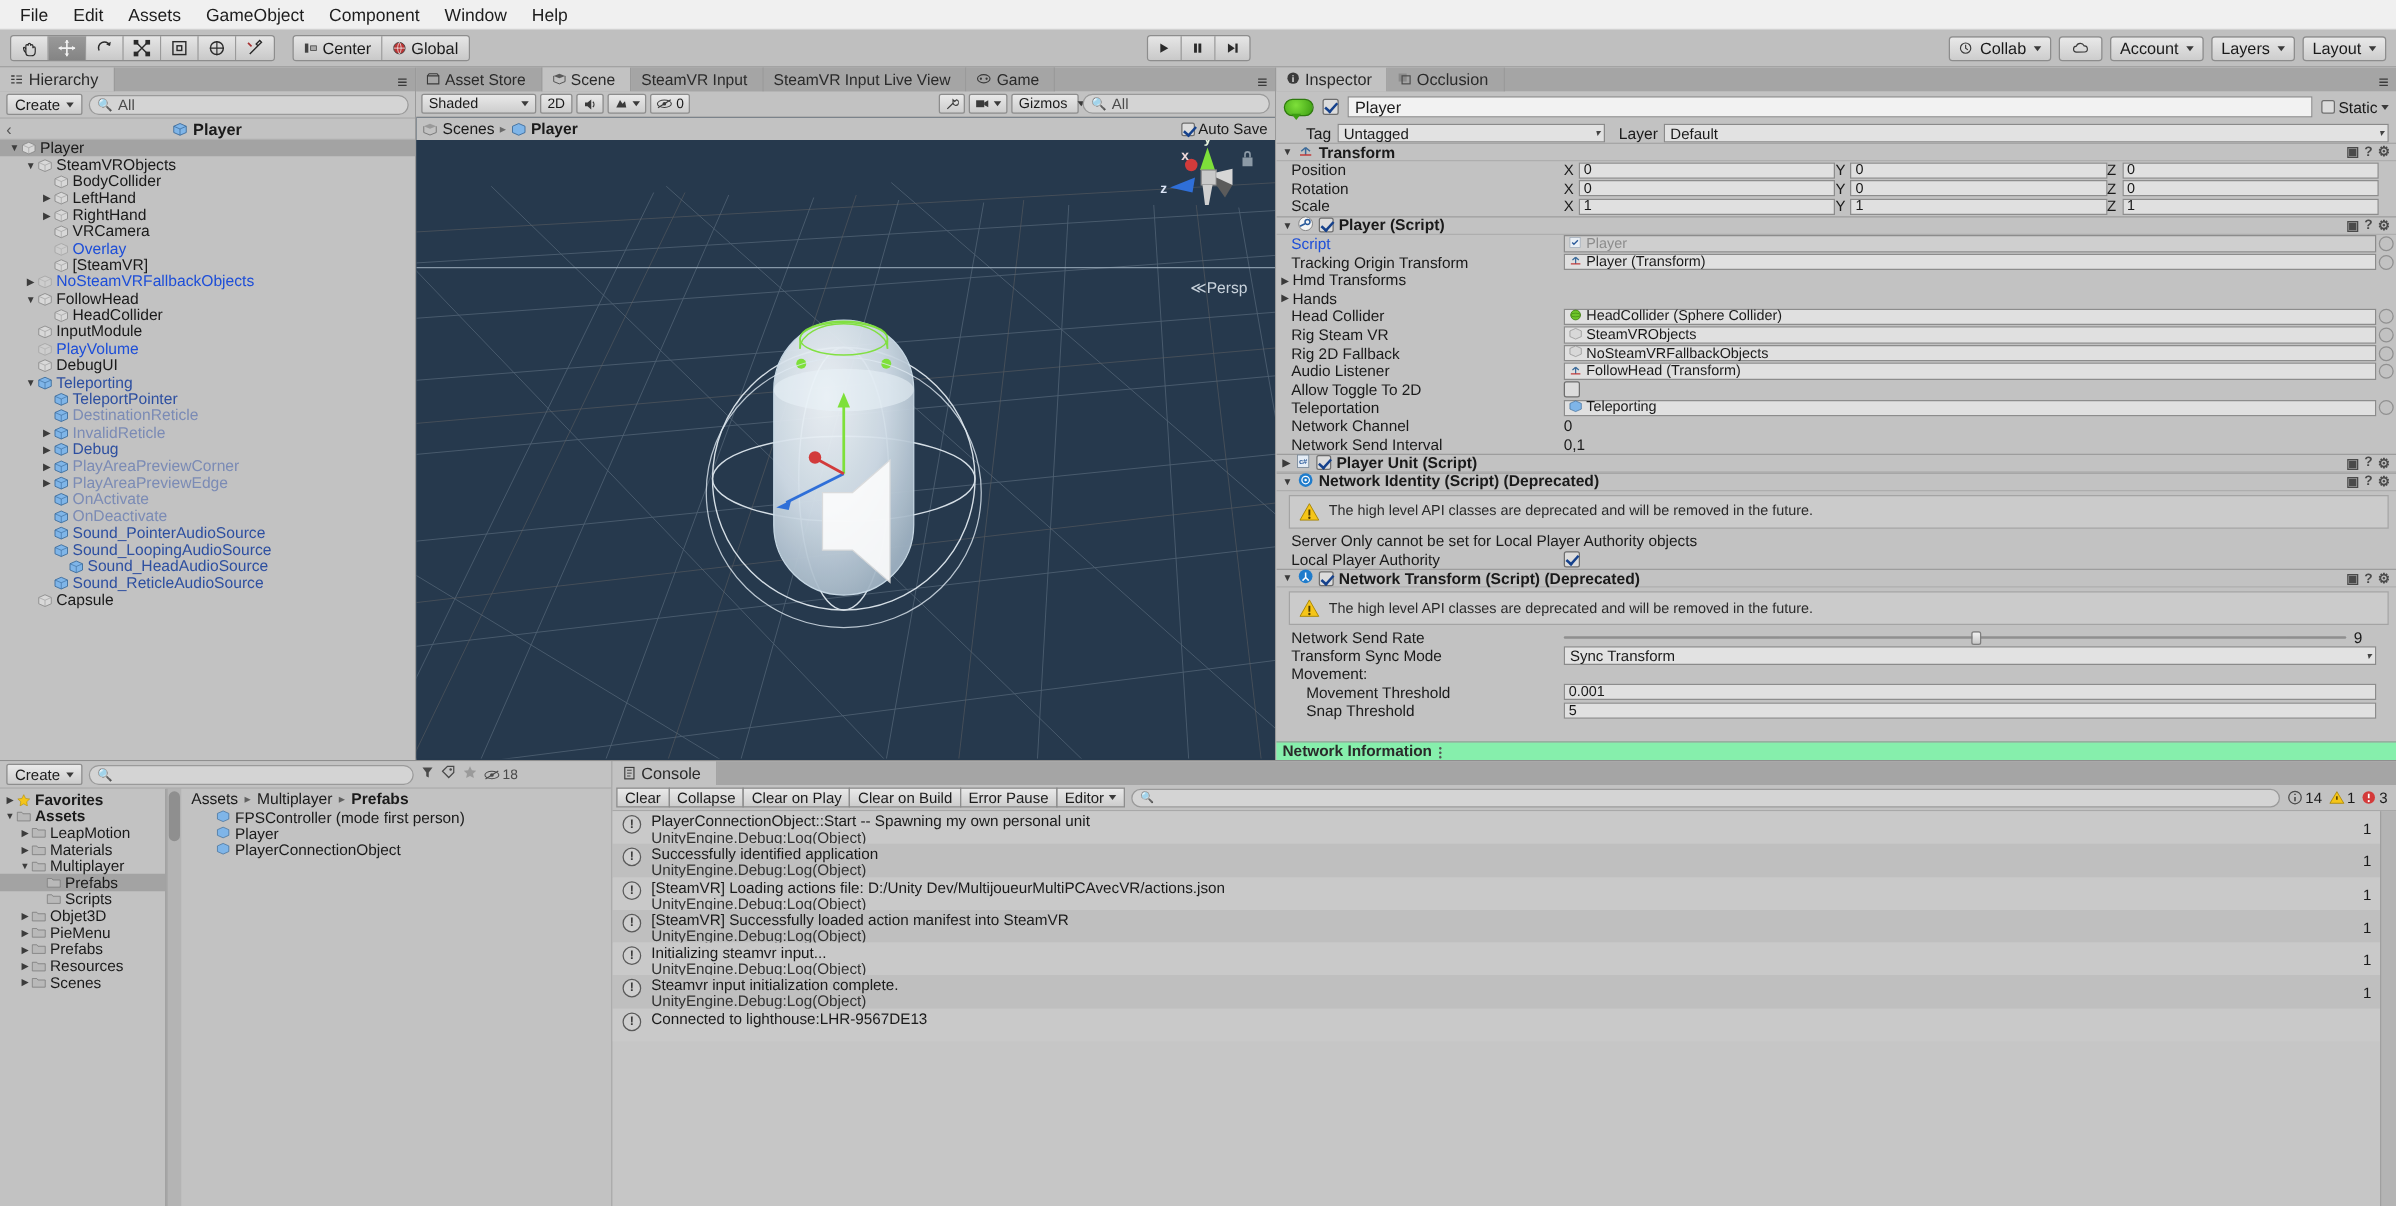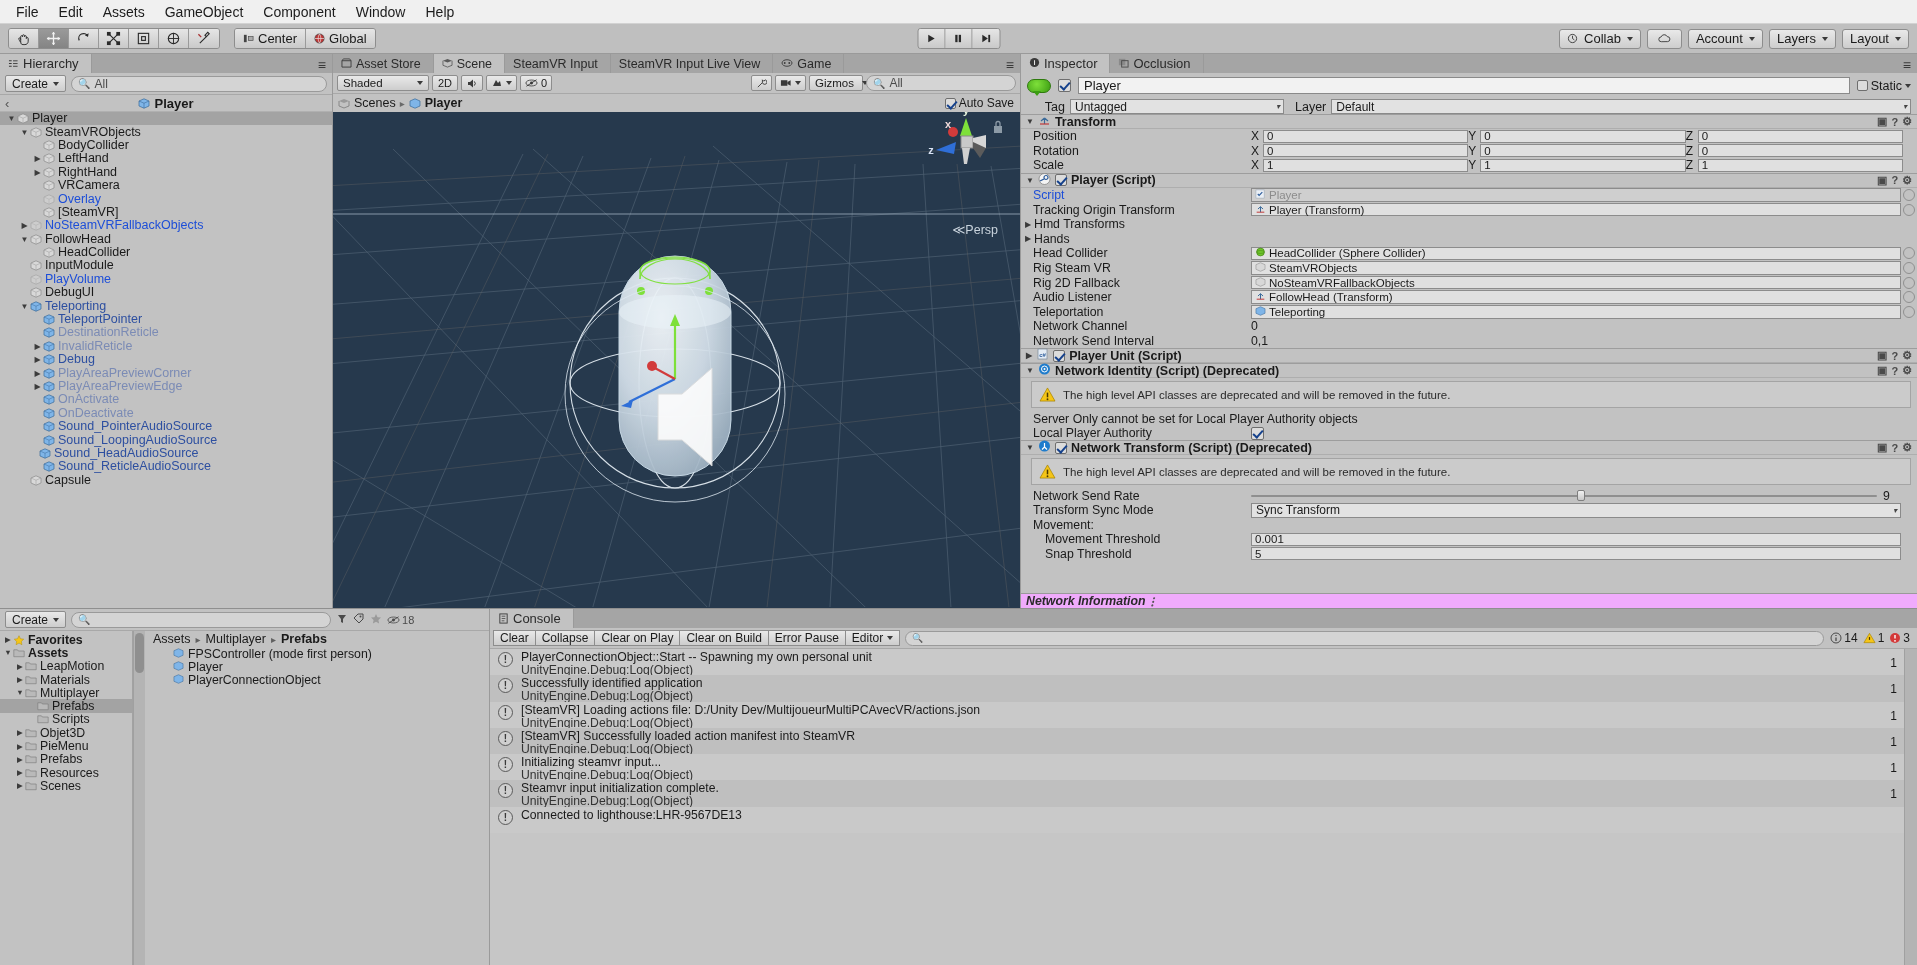--- a/index.html
+++ b/index.html
@@ -122,22 +122,22 @@
   .dotbtn { position:absolute; right:-15px; width:12px; height:12px; border-radius:50%; background:#c2c2c2;
             border:1px solid #909090; }
   .warnbox { margin:3px 6px 3px 10px; background:#cbcbcb; border:1px solid #a4a4a4; display:flex; align-items:center;
              gap:7px; padding:5px 7px; font-size:11.5px; color:#2a2a2a;}
   .tri-warn { width:17px; height:15px; flex:none;}
   .plainrow { height:14.5px; display:flex; align-items:center; font-size:12.3px; padding-left:12px;}
   .slider { flex:1; height:13px; display:flex; align-items:center; position:relative; margin-right:6px;}
   .slider .track { height:2px; background:#8f8f8f; width:100%; border-radius:1px;}
   .slider .knob { position:absolute; width:8px; height:11px; background:linear-gradient(#f2f2f2,#c8c8c8);
                   border:1px solid #7e7e7e; border-radius:2px; }
-  .netinfo { height:15px; background:#f0abfc; border-top:1px solid #9a9a9a; display:flex; align-items:center;
-             padding-left:5px; font-size:12.3px; font-weight:bold; color:#2a2a2a; flex:none;font-style:italic;}
+  .netinfo { height:15px; background:#86efac; border-top:1px solid #9a9a9a; display:flex; align-items:center;
+             padding-left:5px; font-size:12.3px; font-weight:bold; color:#2a2a2a; flex:none;}
 
   
   .bottomrow { display:flex; flex:1; border-top:1px solid #8f8f8f; min-height:0;}
   .projectpanel { width:490px; border-right:1px solid #9a9a9a; display:flex; flex-direction:column;}
   .projbar { height:22px; background:#c2c2c2; display:flex; align-items:center; gap:5px; padding:0 5px;
              border-bottom:1px solid #a8a8a8; flex:none;}
   .proj-icons { display:flex; align-items:center; gap:5px; color:#4a4a4a; font-size:11px;}
   .projbody { flex:1; display:flex; min-height:0;}
   .projtree { width:133px; border-right:1px solid #a2a2a2; background:#c2c2c2; overflow:hidden; padding-top:2px;}
   .projrow { height:13.3px; display:flex; align-items:center; font-size:12.3px; white-space:nowrap; cursor:pointer;}
@@ -526,21 +526,21 @@
     <span class="lbl pfab">Sound_PointerAudioSource</span>
   </div>
           <div class="hrow " style="padding-left:32px">
     <span class="arrow"></span>
     <svg class="cube" viewBox="0 0 12 11">
               <path d="M6 .8L11 3v5L6 10.2 1 8V3z" fill="#7fb5e8" stroke="#3a6a9a" stroke-width=".7"></path>
               <path d="M1 3l5 2.2L11 3M6 5.2v5" stroke="#3a6a9a" stroke-width=".5" fill="none"></path>
             </svg>
     <span class="lbl pfab">Sound_LoopingAudioSource</span>
   </div>
-          <div class="hrow " style="padding-left:28px">
+          <div class="hrow " style="padding-left:44px">
     <span class="arrow"></span>
     <svg class="cube" viewBox="0 0 12 11">
               <path d="M6 .8L11 3v5L6 10.2 1 8V3z" fill="#7fb5e8" stroke="#3a6a9a" stroke-width=".7"></path>
               <path d="M1 3l5 2.2L11 3M6 5.2v5" stroke="#3a6a9a" stroke-width=".5" fill="none"></path>
             </svg>
     <span class="lbl pfab">Sound_HeadAudioSource</span>
   </div>
           <div class="hrow " style="padding-left:32px">
     <span class="arrow"></span>
     <svg class="cube" viewBox="0 0 12 11">
@@ -976,20 +976,26 @@
           <span><svg width="11" height="10" viewBox="0 0 12 11">
                     <path d="M6 9V3M6 3L3.2 5.5M6 3l2.8 2.5" stroke="#3a6a9a" stroke-width="1.1" fill="none"></path>
                     <path d="M1.8 9h8.4" stroke="#c03a3a" stroke-width="1.1"></path>
                   </svg></span>
           <span>FollowHead (Transform)</span>
           <span class="dotbtn"></span>
         </span>
             </span>
           </div>
           <div class="prow">
+        <span class="plabel">Allow Toggle To 2D</span>
+        <span class="pbody">
+              <span class="ck "></span>
+            </span>
+          </div>
+          <div class="prow">
         <span class="plabel ">Teleportation</span>
         <span class="pbody">
               <span class="objfield ">
           <span><svg width="11" height="10" viewBox="0 0 12 11">
                     <path d="M6 .8L11 3v5L6 10.2 1 8V3z" fill="#7fb5e8" stroke="#3a6a9a" stroke-width=".6"></path>
                   </svg></span>
           <span>Teleporting</span>
           <span class="dotbtn"></span>
         </span>
             </span>

